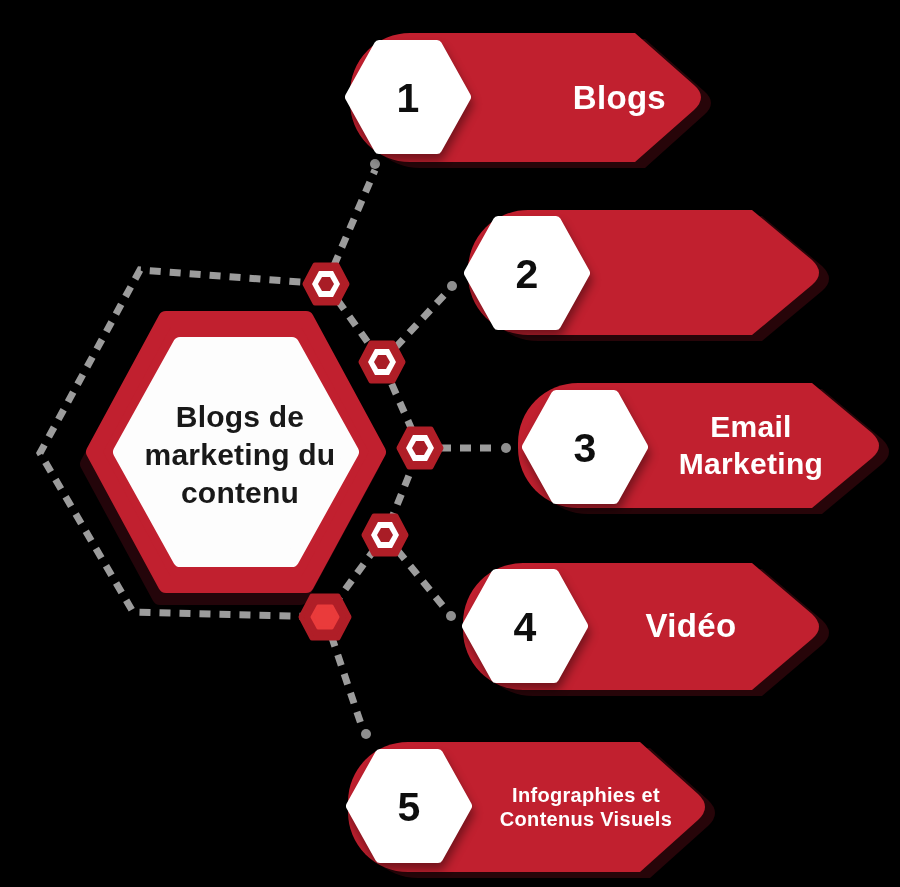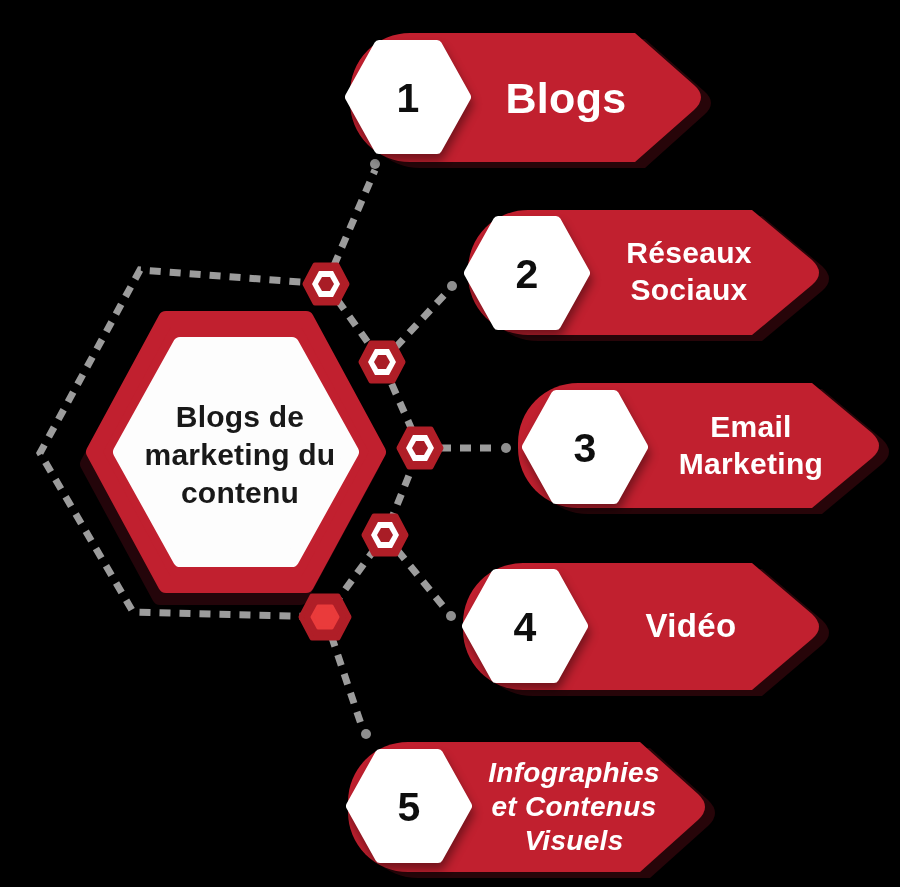--- a/index.html
+++ b/index.html
@@ -7,25 +7,25 @@
     position:relative;width:900px;height:887px;background:#000;overflow:hidden;
     font-family:"Liberation Sans",sans-serif;
   }
   #diagram-svg{position:absolute;left:0;top:0;}
   .overlay{position:absolute;transform:translate(-50%,-50%);text-align:center;
     font-weight:700;white-space:normal;}
   .banner-label{color:#ffffff;line-height:1.22;letter-spacing:.3px;}
   .hex-number{color:#0e0e0e;}
   #title-text{color:#191919;line-height:1.27;letter-spacing:.2px;}
   
-  #label-1{left:566px;top:98px;width:200px;font-size:43px;}
+  #label-1{left:566px;top:98px;width:200px;font-size:33px;text-align:right;}
   #label-2{left:689px;top:272px;width:180px;font-size:30px;}
   #label-3{left:751px;top:446px;width:190px;font-size:30px;}
   #label-4{left:691px;top:626px;width:200px;font-size:33px;}
-  #label-5{left:574px;top:807px;width:205px;font-size:28px;font-style:italic;}
+  #label-5{left:586px;top:807px;width:205px;font-size:20px;}
   #num-1{left:408px;top:98px;font-size:41px;}
   #num-2{left:527px;top:274px;font-size:41px;}
   #num-3{left:585px;top:448px;font-size:41px;}
   #num-4{left:525px;top:627px;font-size:41px;}
   #num-5{left:409px;top:807px;font-size:41px;}
   #title-text{left:240px;top:455px;width:252px;font-size:30px;}
   .numhex{filter:drop-shadow(2px 7px 5px rgba(0,0,0,0.40));}
   .banner-shadow{opacity:.85;}
 </style>
 </head>
@@ -119,18 +119,17 @@
 
   <div class="overlay" id="title-text">Blogs de marketing du contenu</div>
 
   <div class="overlay hex-number" id="num-1">1</div>
   <div class="overlay hex-number" id="num-2">2</div>
   <div class="overlay hex-number" id="num-3">3</div>
   <div class="overlay hex-number" id="num-4">4</div>
   <div class="overlay hex-number" id="num-5">5</div>
 
   <div class="overlay banner-label" id="label-1">Blogs</div>
-  <div class="overlay banner-label" id="label-2">Réseaux Sociaux</div>
   <div class="overlay banner-label" id="label-4">Vidéo</div>
   <div class="overlay banner-label" id="label-3">Email Marketing</div>
   <div class="overlay banner-label" id="label-5">Infographies et Contenus Visuels</div>
 
 </div>
 
 </body></html>

